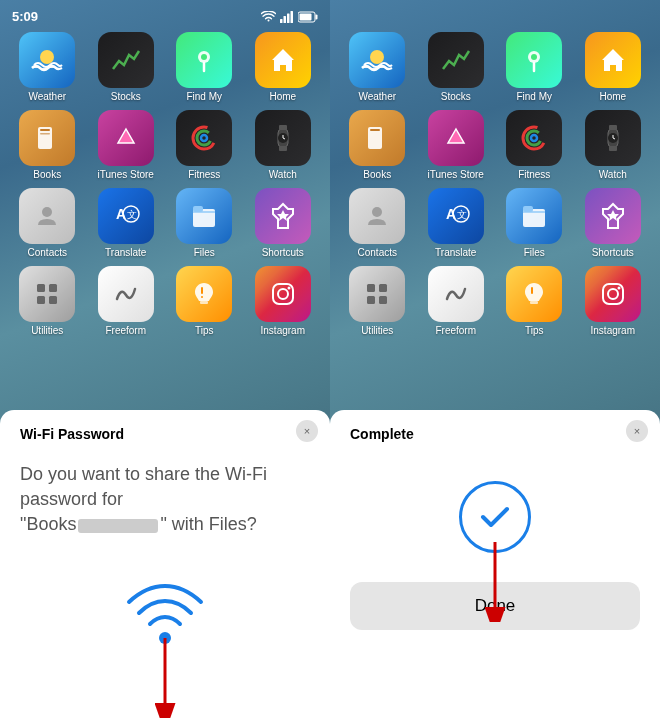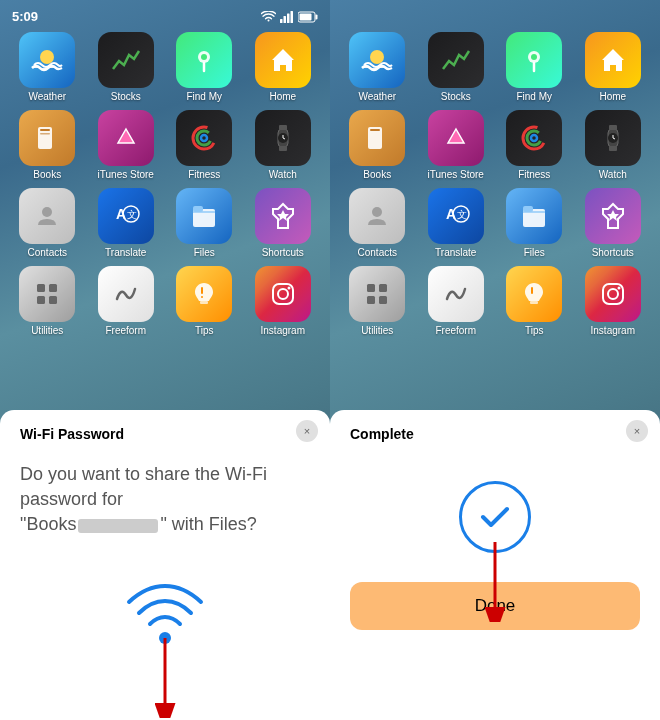--- a/index.html
+++ b/index.html
@@ -163,21 +163,21 @@
       border: 3px solid #1a7fe8;
       border-radius: 50%;
       display: flex;
       align-items: center;
       justify-content: center;
     }
 
     .sheet-button {
       width: 100%;
       padding: 14px;
-      background: #fdba74;
+      background: #e5e5e5;
       border: none;
       border-radius: 12px;
       font-size: 17px;
       color: #000;
       cursor: pointer;
       text-align: center;
       margin-top: 10px;
     }
 
     

